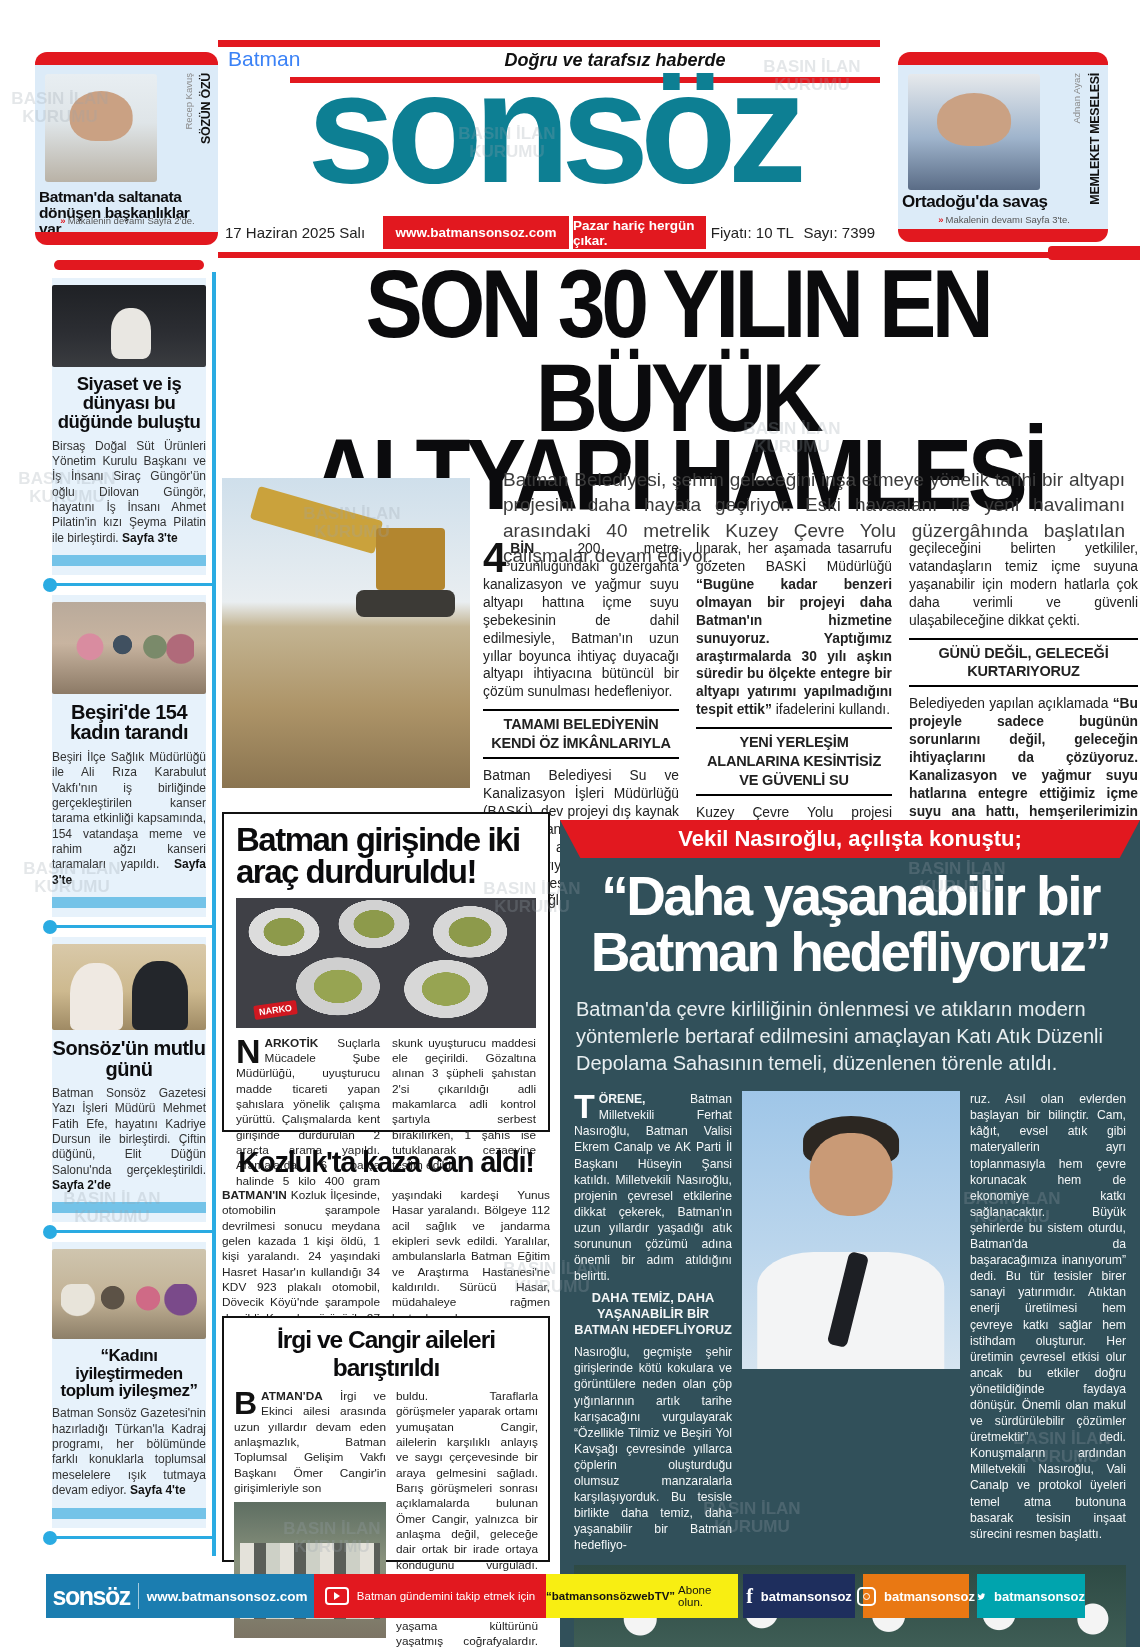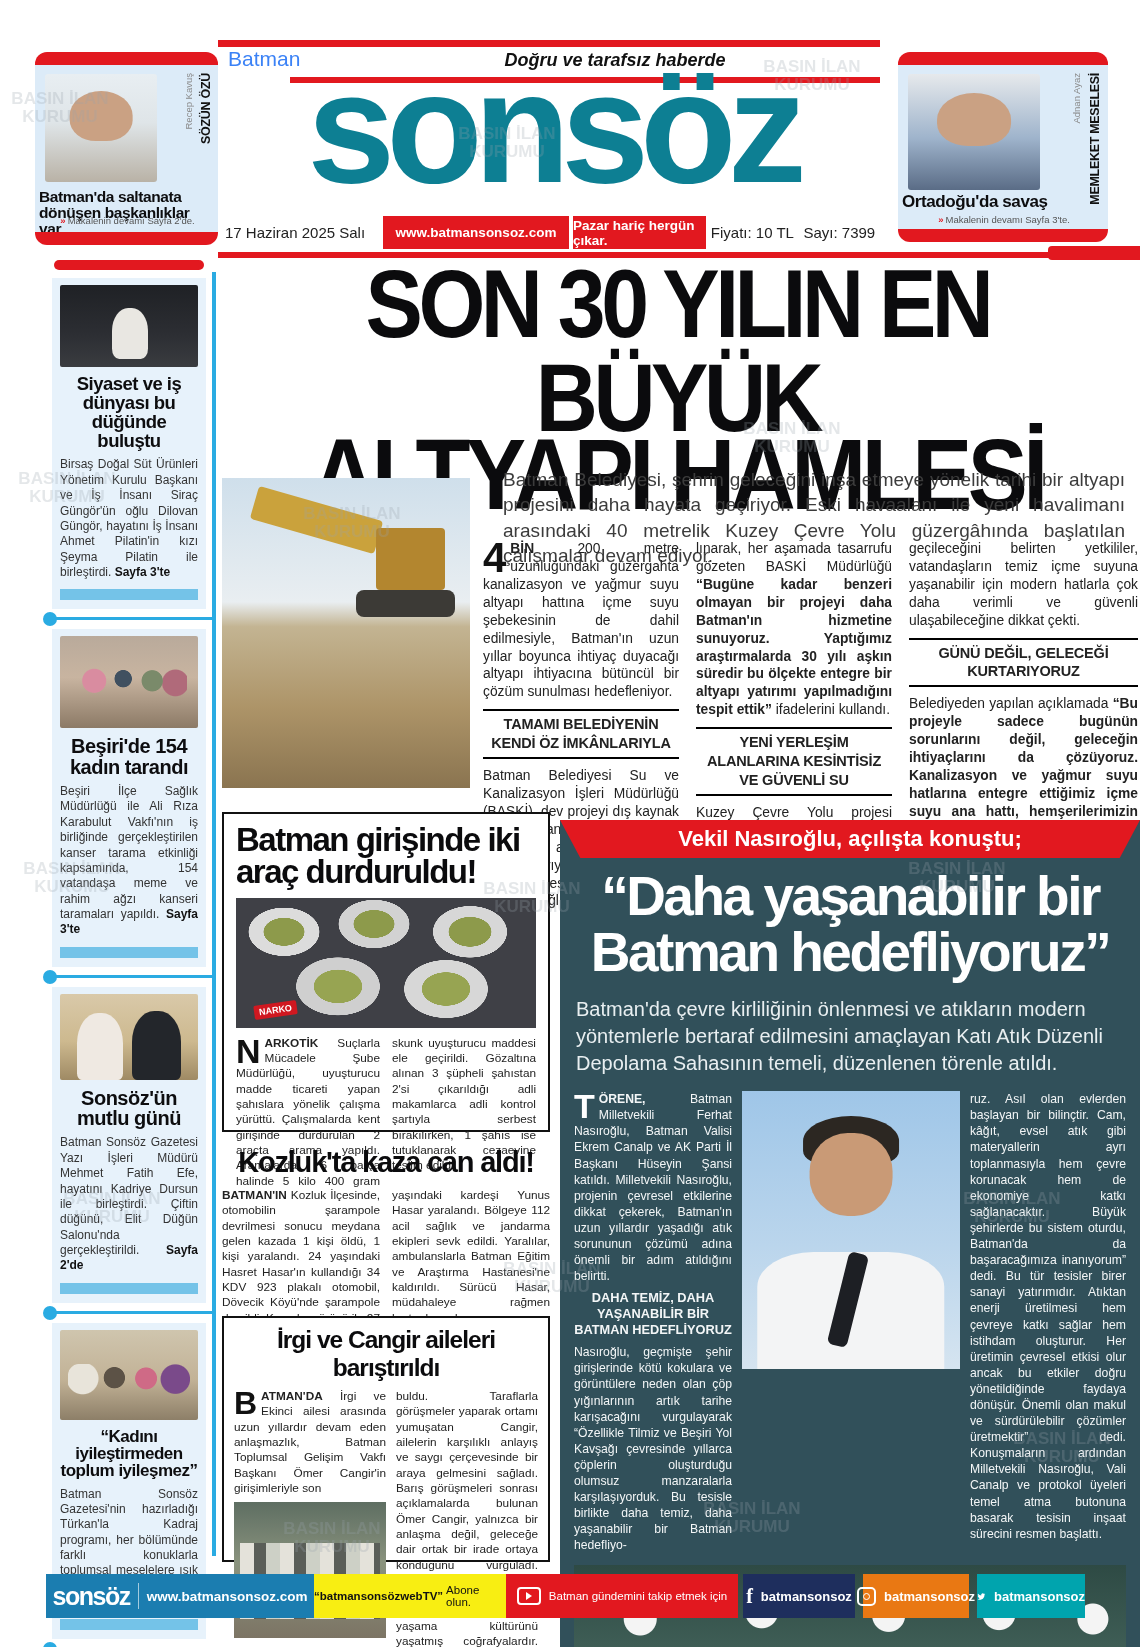--- a/index.html
+++ b/index.html
@@ -37,21 +37,21 @@
   .bigtitle{position:absolute;left:215px;top:256px;width:925px;text-align:center;z-index:2}
   .bigtitle .l{display:inline-block;font-weight:800;color:#0b0b0d;letter-spacing:-4.5px;
                line-height:.98;transform:scaleY(1.12);transform-origin:center top}
   .l1{font-size:86px}.l2{font-size:90px}
   .standfirst{position:absolute;left:503px;top:467px;width:622px;font-size:19px;line-height:1.33;
               color:#3c3c3c;text-align:justify;z-index:2}
   
   .rail{position:absolute;left:38px;top:260px;width:180px;z-index:2}
   .railcap{height:10px;background:#e2181f;border-radius:5px;margin:0 14px 8px 16px}
   .vline{position:absolute;left:212px;top:272px;width:3.5px;height:1284px;background:#2aabe2;z-index:2}
-  .rcard{background:#e7f2fb;margin:0 12px 0 14px;padding:7px 8px 9px}
+  .rcard{background:#e7f2fb;margin:0 12px 0 14px;padding:7px 0 9px}
   .rphoto{width:100%;border-radius:2px}
   .rtitle{font-weight:800;font-size:18.5px;line-height:1.02;letter-spacing:-.5px;color:#0d0d0f;
           text-align:center;margin:8px 0 7px}
   .rbody{font-size:12px;line-height:1.28;color:#333;text-align:justify}
   .rbody b{color:#111}
   .rbar{height:11px;background:#74c3e8;margin-top:9px}
   .conn{position:relative;height:20px}
   .conn .hl{position:absolute;left:12px;right:4px;top:8px;height:3px;background:#2aabe2}
   .conn .dot{position:absolute;left:5px;top:3px;width:14px;height:14px;border-radius:50%;background:#2aabe2}
   
@@ -377,29 +377,29 @@
     </div>
     <div class="fbottom ph ph-cer"></div>
   </div>
 
   <div class="foot">
     <div class="fseg fs1">
       <span class="flogo">sonsöz</span>
       <span class="div"></span>
       <span class="furl">www.batmansonsoz.com</span>
     </div>
-    <div class="fseg fs3">
-      <b>“batmansonsözwebTV”</b>
-      <span>Abone olun.</span>
-    </div>
     <div class="fseg fs2">
       <span class="yt">
           <i></i>
         </span>
       <span>Batman gündemini takip etmek için</span>
+    </div>
+    <div class="fseg fs3">
+      <b>“batmansonsözwebTV”</b>
+      <span>Abone olun.</span>
     </div>
     <div class="gap5"></div>
     <div class="fseg fs4">
       <span class="fb">f</span>
       <span>batmansonsoz</span>
     </div>
     <div class="gap8"></div>
     <div class="fseg fs5">
       <span class="ig">
           <i></i>

